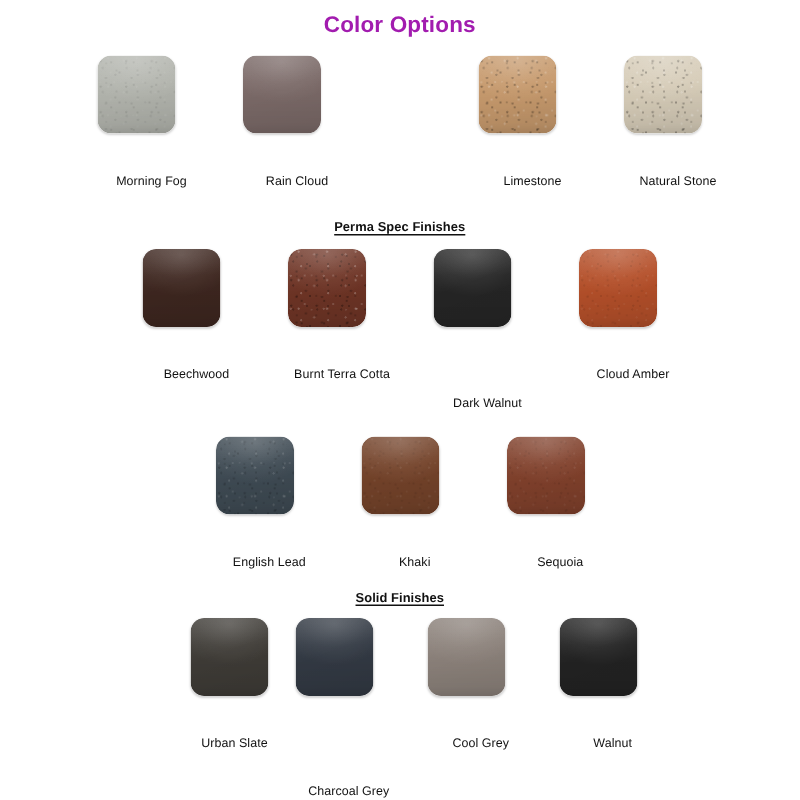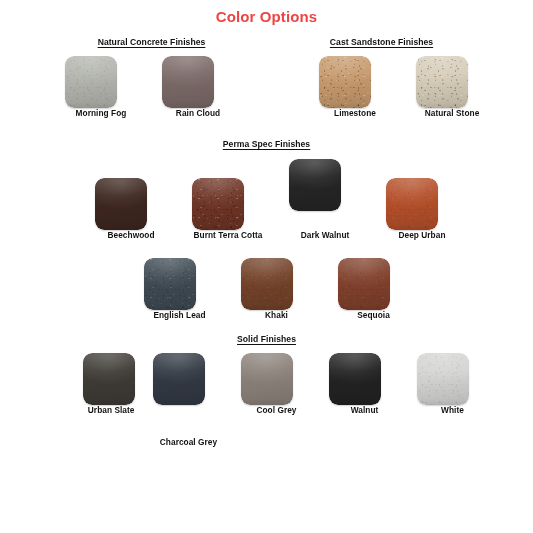--- a/index.html
+++ b/index.html
@@ -23,21 +23,21 @@
     position: relative;
     box-sizing: border-box;
   }
 
   
   .page-title {
     text-align: center;
     font-size: 15px;
     font-weight: bold;
     letter-spacing: 0.1px;
-    color: #ef4444;
+    color: #a21caf;
     margin: 0;
     padding-top: 9px;
     line-height: 1.1;
   }
 
   
   .section {
     position: relative;
     width: 100%;
   }
@@ -118,41 +118,37 @@
                      22px 22px, 17px 17px, 19px 19px, 15px 15px,
                      13px 13px, 23px 23px;
   }
   .swatch[data-texture="heavy"] .grain { opacity: 1; }
   .swatch[data-texture="medium"] .grain { opacity: 0.62; }
   .swatch[data-texture="light"]  .grain { opacity: 0.3; }
   .swatch[data-texture="none"]   .grain { opacity: 0; }
 
   .swatch-label {
     font-size: 8.3px;
-    font-weight: bold;
+    font-weight: normal;
     color: #111111;
     text-align: center;
-    margin-top: 0;
+    margin-top: 26px;
     white-space: nowrap;
     letter-spacing: 0.05px;
     padding-left: 20px;
   }
 </style>
 </head>
 <body>
 
 <div class="page">
 
   <h1 class="page-title">Color Options</h1>
 
   <div class="section" style="margin-top:11px;">
-    <div class="section-headers">
-      <div class="section-header" style="width:230px;">Natural Concrete Finishes</div>
-      <div class="section-header" style="width:230px;">Cast Sandstone Finishes</div>
-    </div>
 
     <div class="swatch-row" style="margin-top:9px;">
 
       <div class="swatch-cell" style="width:97px;">
         <div class="swatch" data-texture="light">
           <div class="face" style="background: linear-gradient(160deg, rgba(255, 255, 255, 0.07) 0%, rgba(255, 255, 255, 0) 45%, rgba(0, 0, 0, 0.05) 100%), rgb(179, 181, 174);"></div>
           <div class="grain"></div>
           <div class="sheen"></div>
         </div>
         <div class="swatch-label">Morning Fog</div>
@@ -188,21 +184,21 @@
       </div>
 
     </div>
   </div>
 
   <div class="section" style="margin-top:21px;">
     <div class="section-headers">
       <div class="section-header">Perma Spec Finishes</div>
     </div>
 
-    <div class="swatch-row" style="margin-top:10px;align-items:flex-end;">
+    <div class="swatch-row" style="margin-top:10px;">
 
       <div class="swatch-cell" style="width:97px;">
         <div class="swatch" data-texture="none">
           <div class="face" style="background: linear-gradient(160deg, rgba(255, 255, 255, 0.07) 0%, rgba(255, 255, 255, 0) 45%, rgba(0, 0, 0, 0.05) 100%), rgb(62, 39, 32);"></div>
           <div class="grain"></div>
           <div class="sheen"></div>
         </div>
         <div class="swatch-label">Beechwood</div>
       </div>
 
@@ -223,21 +219,21 @@
         </div>
         <div class="swatch-label">Dark Walnut</div>
       </div>
 
       <div class="swatch-cell" style="width:97px;">
         <div class="swatch" data-texture="light">
           <div class="face" style="background: linear-gradient(160deg, rgba(255, 255, 255, 0.07) 0%, rgba(255, 255, 255, 0) 45%, rgba(0, 0, 0, 0.05) 100%), rgb(181, 80, 42);"></div>
           <div class="grain"></div>
           <div class="sheen"></div>
         </div>
-        <div class="swatch-label">Deep Urban</div>
+        <div class="swatch-label">Cloud Amber</div>
       </div>
 
     </div>
   </div>
 
   <div class="section" style="margin-top:18px;">
     <div class="swatch-row">
 
       <div class="swatch-cell" style="width:97px;">
         <div class="swatch" data-texture="medium">
@@ -306,26 +302,18 @@
 
       <div class="swatch-cell" style="width:88px;">
         <div class="swatch" data-texture="none">
           <div class="face" style="background: linear-gradient(160deg, rgba(255, 255, 255, 0.07) 0%, rgba(255, 255, 255, 0) 45%, rgba(0, 0, 0, 0.05) 100%), rgb(35, 35, 35);"></div>
           <div class="grain"></div>
           <div class="sheen"></div>
         </div>
         <div class="swatch-label">Walnut</div>
       </div>
 
-      <div class="swatch-cell" style="width:88px;">
-        <div class="swatch" data-texture="light">
-          <div class="face" style="background: linear-gradient(160deg, rgba(255, 255, 255, 0.07) 0%, rgba(255, 255, 255, 0) 45%, rgba(0, 0, 0, 0.05) 100%), rgb(213, 214, 211);"></div>
-          <div class="grain"></div>
-          <div class="sheen"></div>
-        </div>
-        <div class="swatch-label">White</div>
-      </div>
 
 
     </div>
   </div>
 
 </div>
 
 </body></html>

